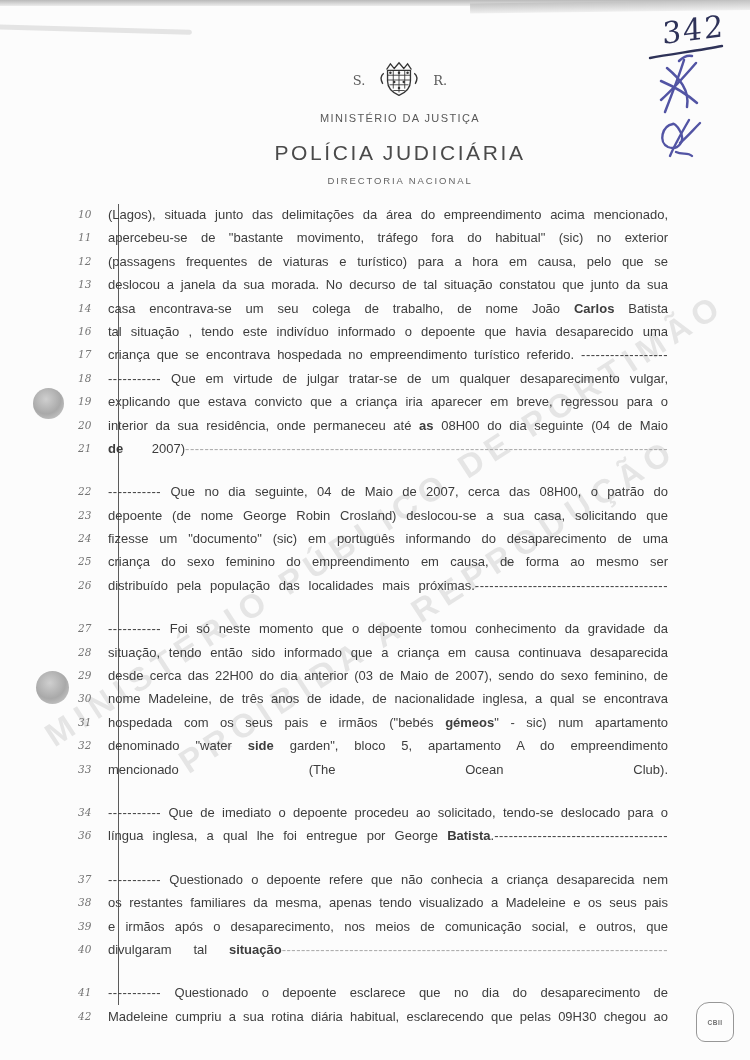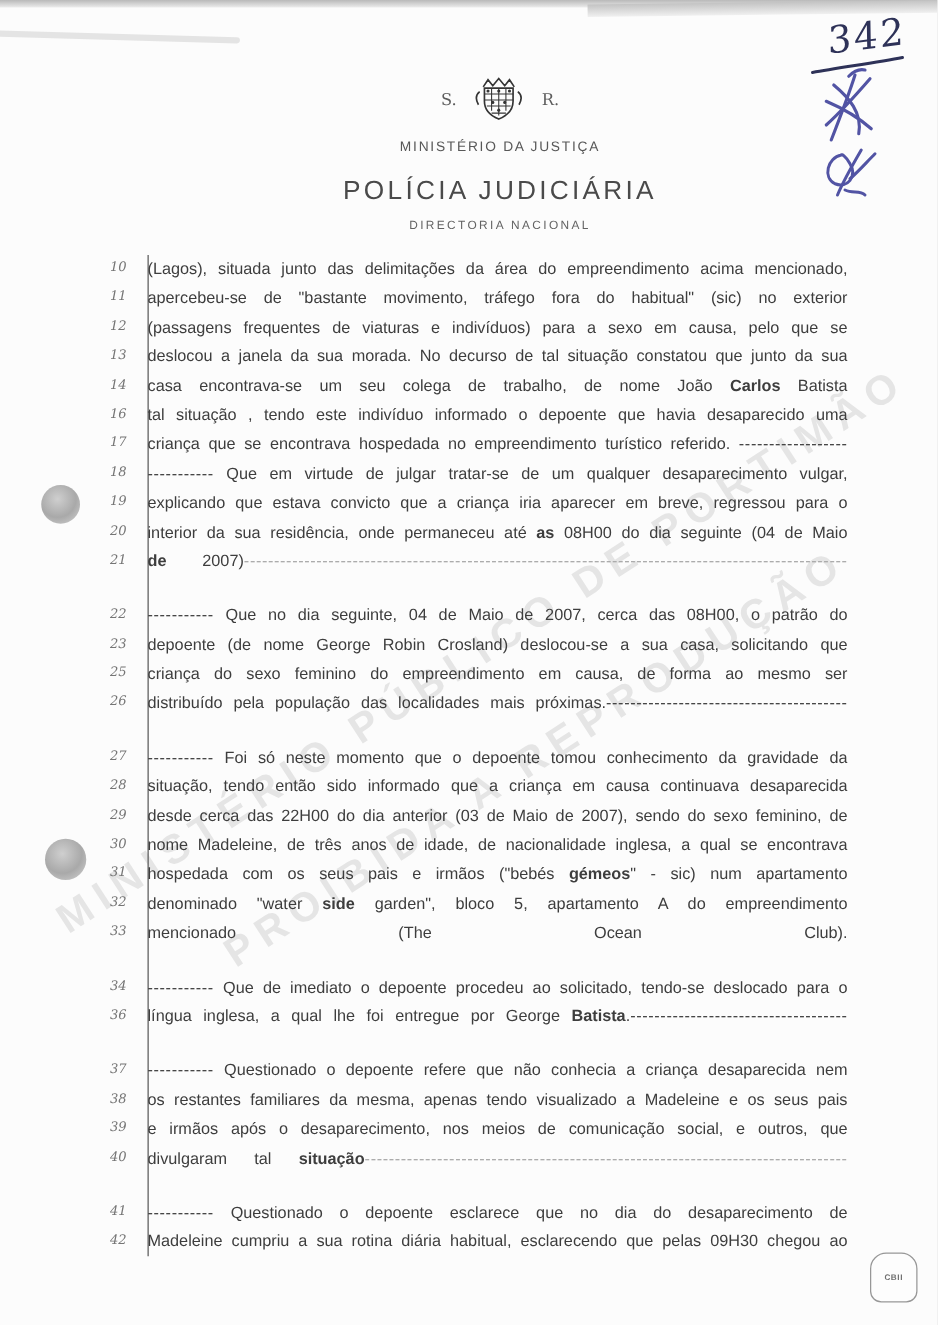--- a/index.html
+++ b/index.html
@@ -33,21 +33,21 @@
     font-size:30px;color:#2e3258;transform:rotate(-7deg) skewX(-6deg);letter-spacing:2px;}
   .hand-svg{position:absolute;left:0;top:0;}
   
   .wm{position:absolute;transform:translate(-50%,-50%) rotate(-33deg);
     font-size:33px;font-weight:bold;letter-spacing:7px;white-space:nowrap;
     color:rgba(115,115,115,0.16);}
   .wm1{left:385px;top:520px;}
   .wm2{left:428px;top:606px;}
   
   .vrule{position:absolute;left:118px;top:204px;width:1.3px;height:801px;background:#5b5b5b;}
-  .doc-body{position:absolute;left:88px;top:203px;width:590px;}
+  .doc-body{position:absolute;left:78px;top:203px;width:590px;}
   .line-row{display:flex;height:23.4px;}
   .line-row.para{margin-top:20px;}
   .line-num{flex:0 0 22px;font-family:"DejaVu Serif",serif;font-style:italic;
     font-size:10.5px;color:#757575;line-height:23.4px;}
   .line-text{flex:1;margin-left:8px;font-size:13px;color:#3d3d3d;height:23.4px;
     line-height:23.4px;text-align:justify;text-align-last:justify;-moz-text-align-last:justify;
     overflow:hidden;}
   .seg-b{font-weight:bold;}
   .seg-l{color:#a9a9a9;}
   .seg-f{white-space:nowrap;letter-spacing:0.5px;}
@@ -128,21 +128,21 @@
       <div class="line-row">
         <span class="line-num">10</span>
         <div class="line-text"><span class="">(Lagos), situada junto das delimitações da área do empreendimento acima mencionado,</span></div>
       </div>
       <div class="line-row">
         <span class="line-num">11</span>
         <div class="line-text"><span class="">apercebeu-se de "bastante movimento, tráfego fora do habitual" (sic) no exterior</span></div>
       </div>
       <div class="line-row">
         <span class="line-num">12</span>
-        <div class="line-text"><span class="">(passagens frequentes de viaturas e indivíduos) para a sexo em causa, pelo que se</span></div>
+        <div class="line-text"><span class="">(passagens frequentes de viaturas e turístico) para a hora em causa, pelo que se</span></div>
       </div>
       <div class="line-row">
         <span class="line-num">13</span>
         <div class="line-text"><span class="">deslocou a janela da sua morada. No decurso de tal situação constatou que junto da sua</span></div>
       </div>
       <div class="line-row">
         <span class="line-num">14</span>
         <div class="line-text"><span class="">casa encontrava-se um seu colega de trabalho, de nome João </span><span class="seg-b">Carlos</span><span class=""> Batista</span></div>
       </div>
       <div class="line-row">
@@ -169,20 +169,24 @@
         <span class="line-num">21</span>
         <div class="line-text"><span class="seg-b">de</span><span class=""> 2007)</span><span class="seg-f seg-l">----------------------------------------------------------------------------------------------------</span></div>
       </div>
       <div class="line-row para">
         <span class="line-num">22</span>
         <div class="line-text"><span class="seg-f">-----------</span><span class=""> Que no dia seguinte, 04 de Maio de 2007, cerca das 08H00, o patrão do</span></div>
       </div>
       <div class="line-row">
         <span class="line-num">23</span>
         <div class="line-text"><span class="">depoente (de nome George Robin Crosland) deslocou-se a sua casa, solicitando que</span></div>
+      </div>
+      <div class="line-row">
+        <span class="line-num">24</span>
+        <div class="line-text"><span class="">fizesse um "documento" (sic) em português informando do desaparecimento de uma</span></div>
       </div>
       <div class="line-row">
         <span class="line-num">25</span>
         <div class="line-text"><span class="">criança do sexo feminino do empreendimento em causa, de forma ao mesmo ser</span></div>
       </div>
       <div class="line-row">
         <span class="line-num">26</span>
         <div class="line-text"><span class="">distribuído pela população das localidades mais próximas.</span><span class="seg-f">----------------------------------------</span></div>
       </div>
       <div class="line-row para">

